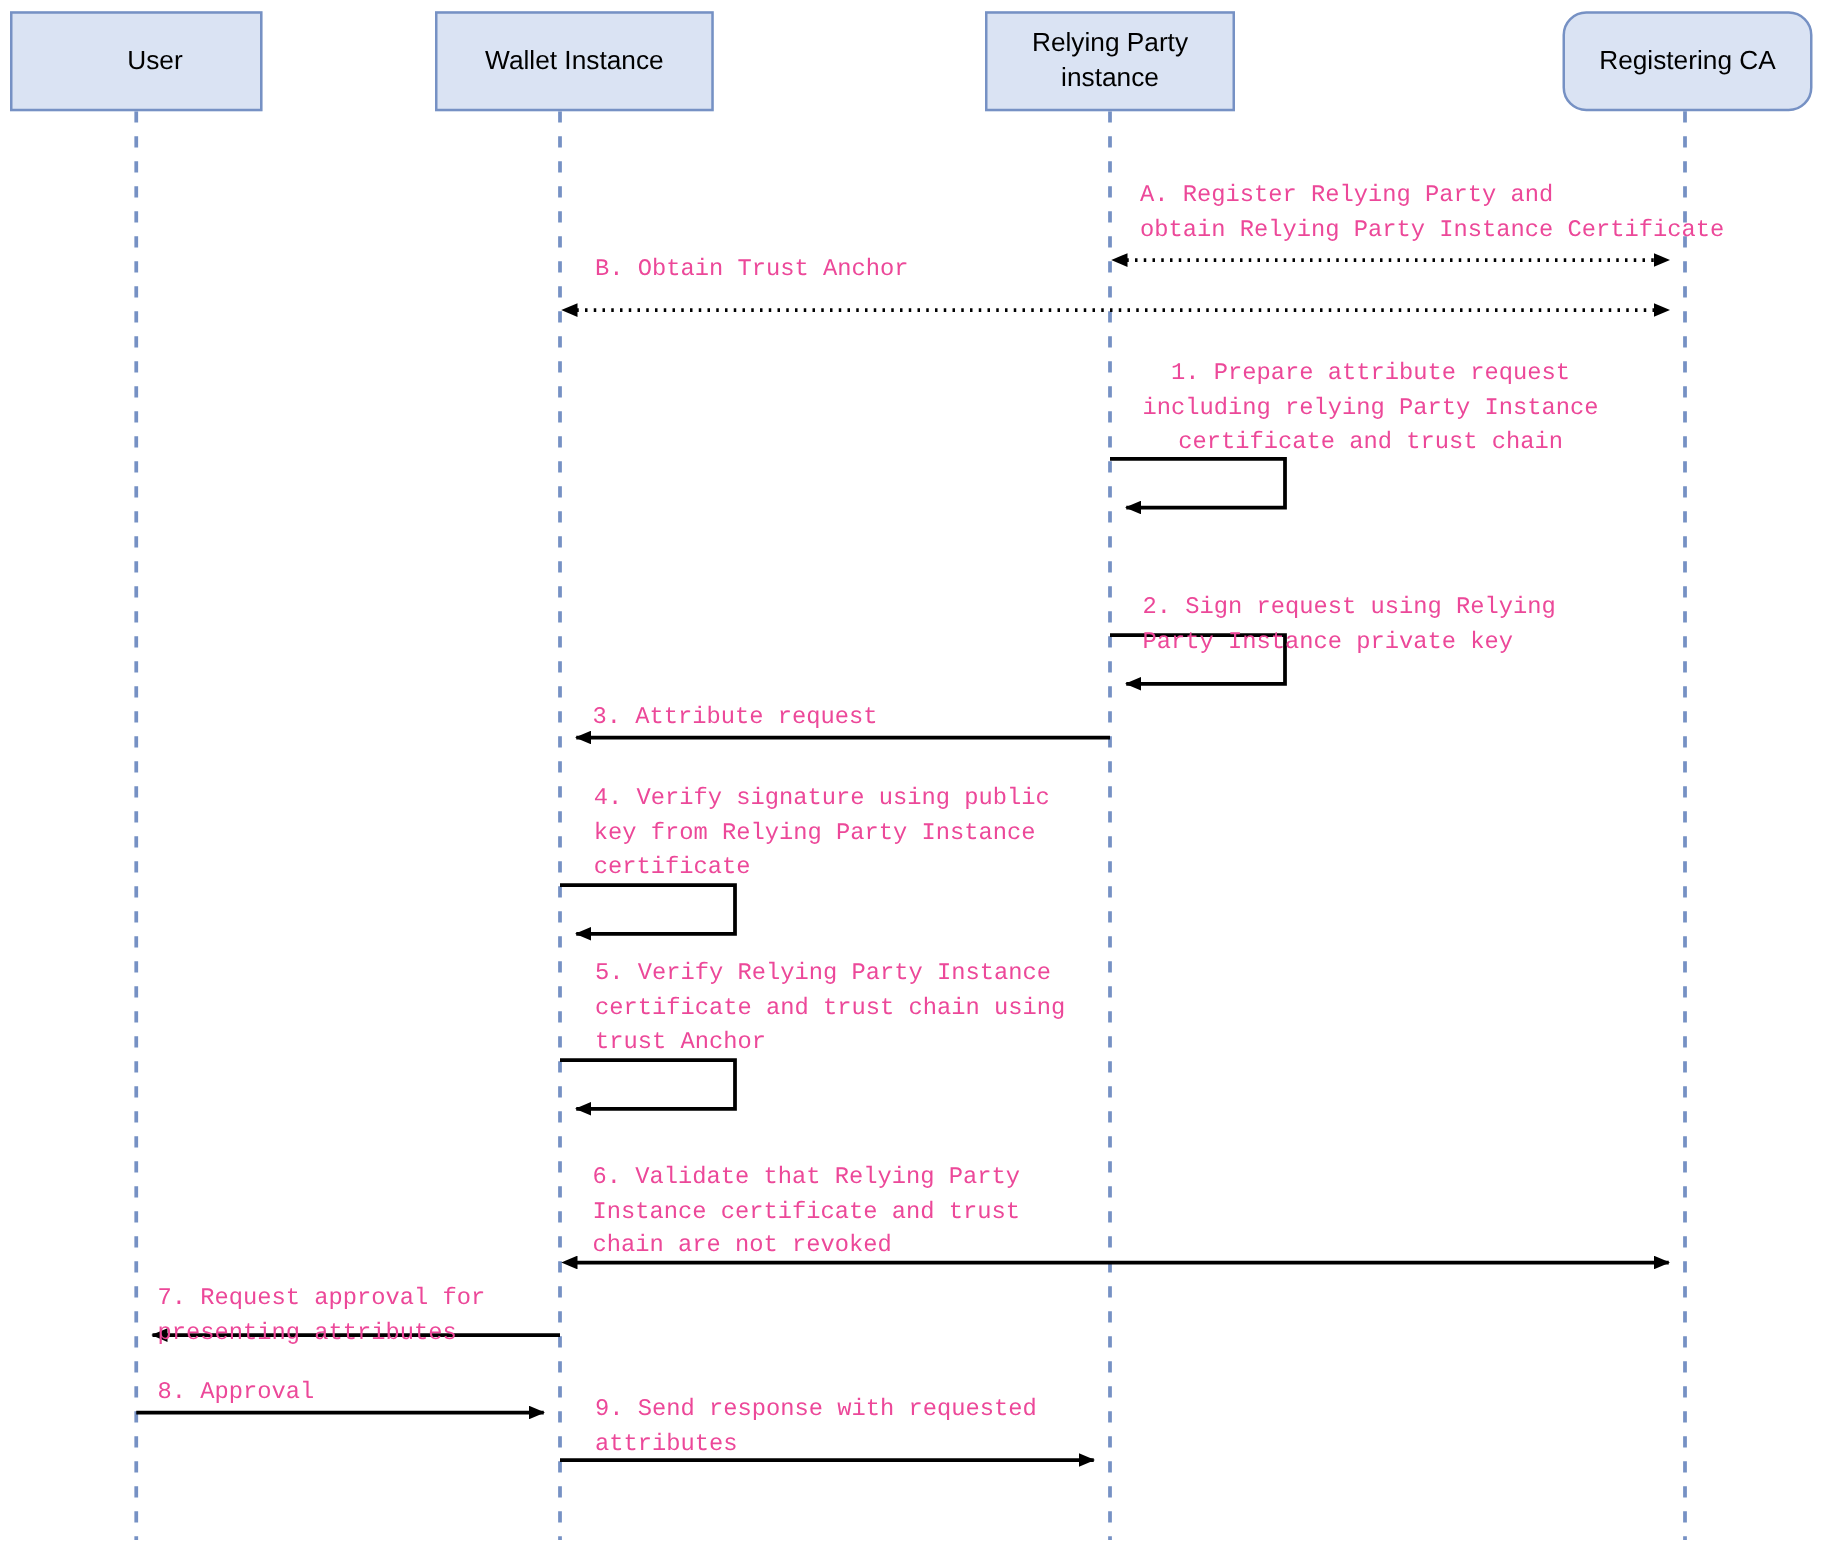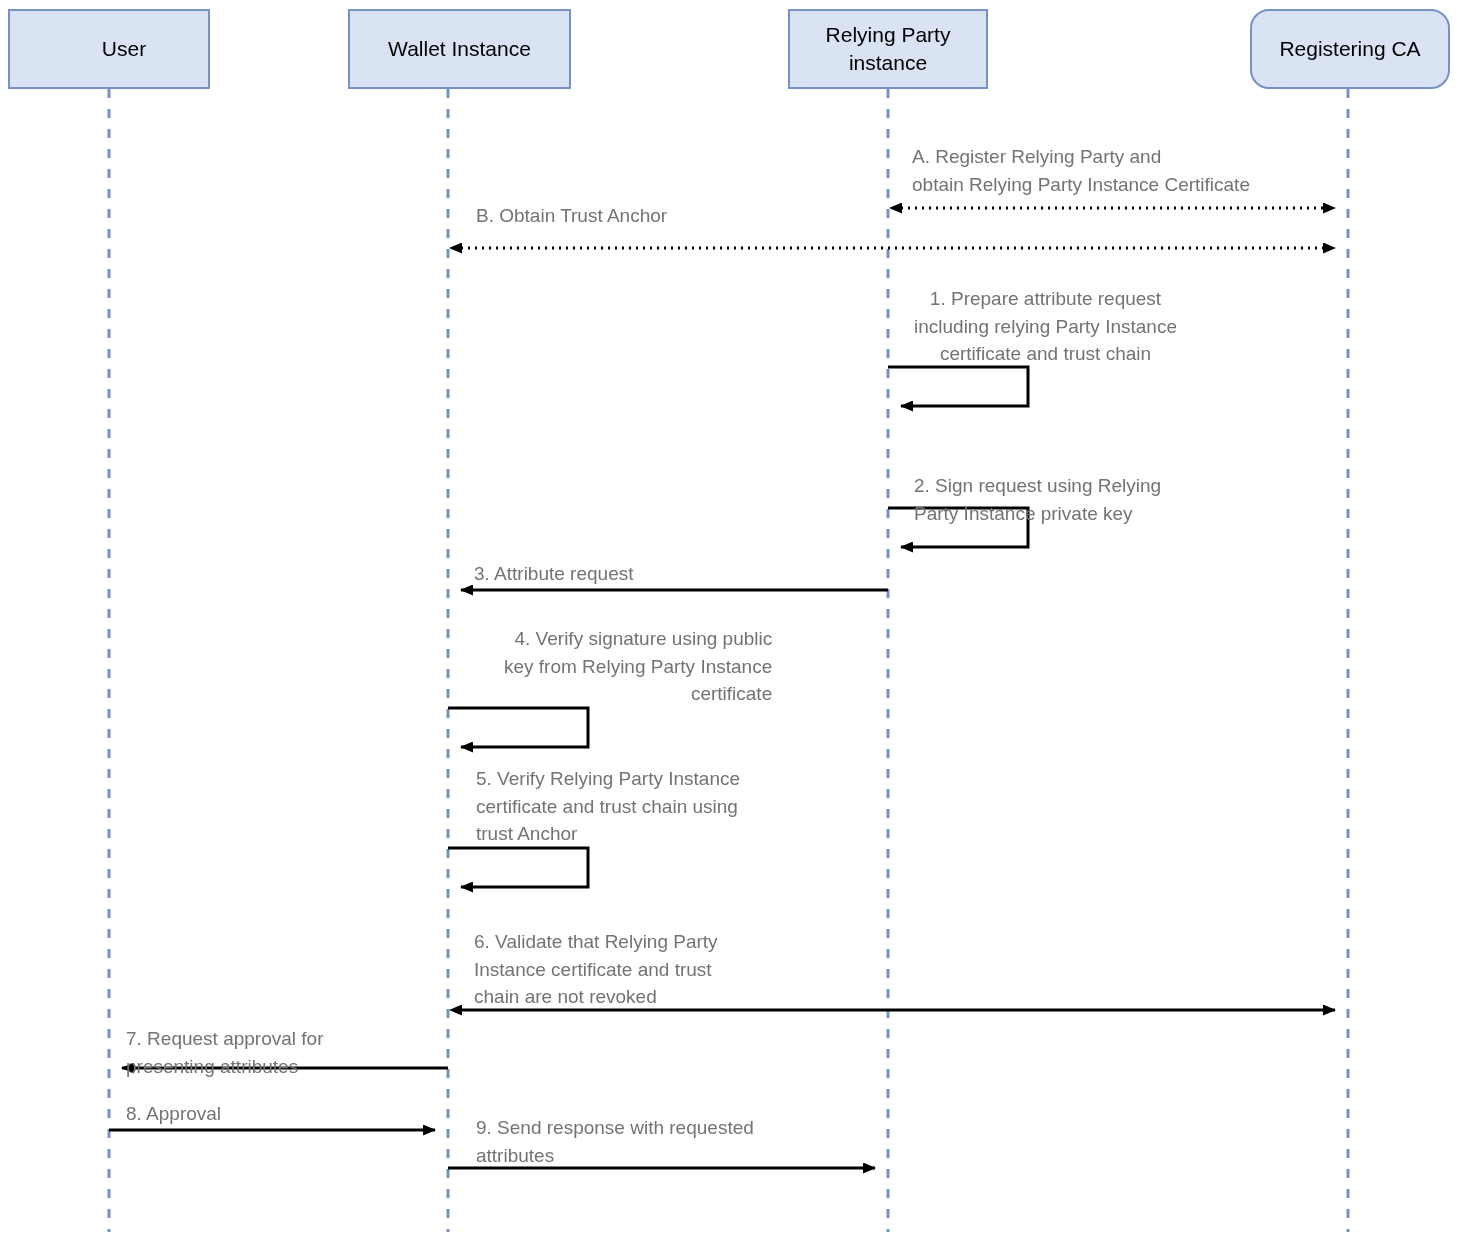--- a/index.html
+++ b/index.html
@@ -40,24 +40,25 @@
     color: #000000;
   }
   .actor-label {
     display: block;
     width: 100%;
     white-space: pre-line;
   }
   .msg-label {
     position: absolute;
     font-size: 19px;
-    color: #737373;
+    color: #ec4899;
     line-height: 1.45;
     white-space: pre-line;
     text-align: left;
+    font-family: Liberation Mono, monospace;
   }
 </style>
 </head>
 <body>
 
 <div id="canvas">
 
   <svg class="diagram" id="diagram-svg" viewBox="0 0 1458 1238" xmlns="http://www.w3.org/2000/svg">
     <defs>
       <marker id="arrow-end" markerWidth="13" markerHeight="11" refX="12" refY="5.5" orient="auto" markerUnits="userSpaceOnUse">
@@ -106,21 +107,21 @@
   <div id="message-labels">
       <div class="msg-label" style="left: 912px; top: 143px;">A. Register Relying Party and
 obtain Relying Party Instance Certificate</div>
       <div class="msg-label" style="left: 476px; top: 202px;">B. Obtain Trust Anchor</div>
       <div class="msg-label" style="left: 914px; top: 285px; text-align: center;">1. Prepare attribute request
 including relying Party Instance
 certificate and trust chain</div>
       <div class="msg-label" style="left: 914px; top: 472px;">2. Sign request using Relying
 Party Instance private key</div>
       <div class="msg-label" style="left: 474px; top: 560px;">3. Attribute request</div>
-      <div class="msg-label" style="left: 504px; top: 625px; text-align: right;">4. Verify signature using public
+      <div class="msg-label" style="left: 475px; top: 625px;">4. Verify signature using public
 key from Relying Party Instance
 certificate</div>
       <div class="msg-label" style="left: 476px; top: 765px;">5. Verify Relying Party Instance
 certificate and trust chain using
 trust Anchor</div>
       <div class="msg-label" style="left: 474px; top: 928px;">6. Validate that Relying Party
 Instance certificate and trust
 chain are not revoked</div>
       <div class="msg-label" style="left: 126px; top: 1014px; margin-top: 11px;">7. Request approval for
 presenting attributes</div>

